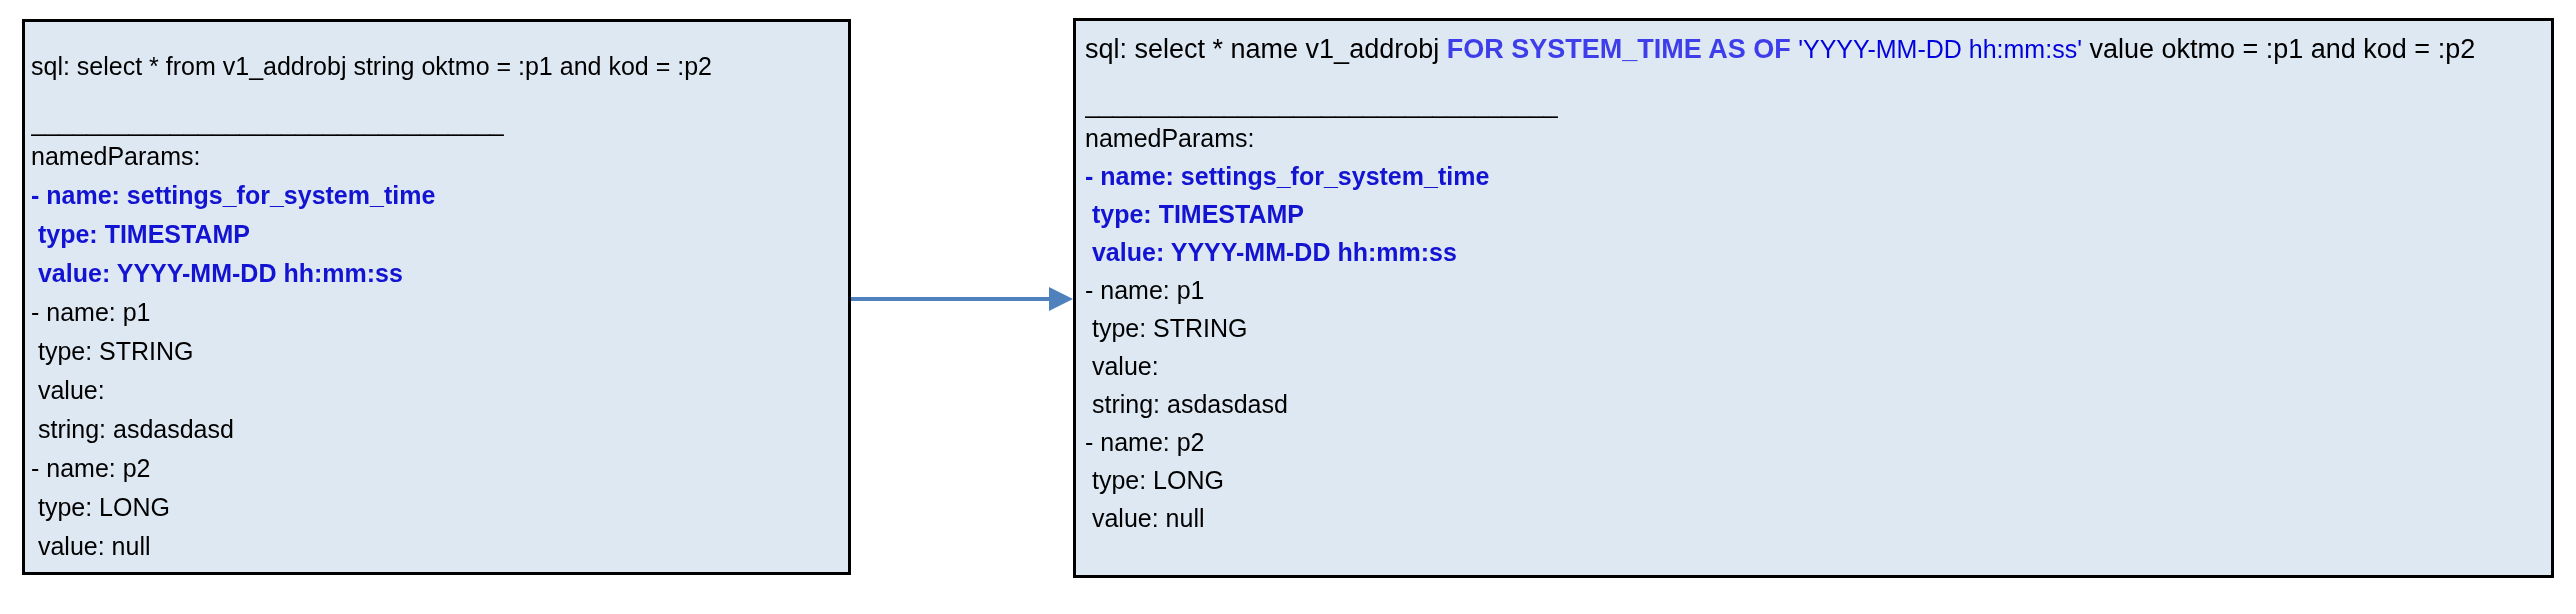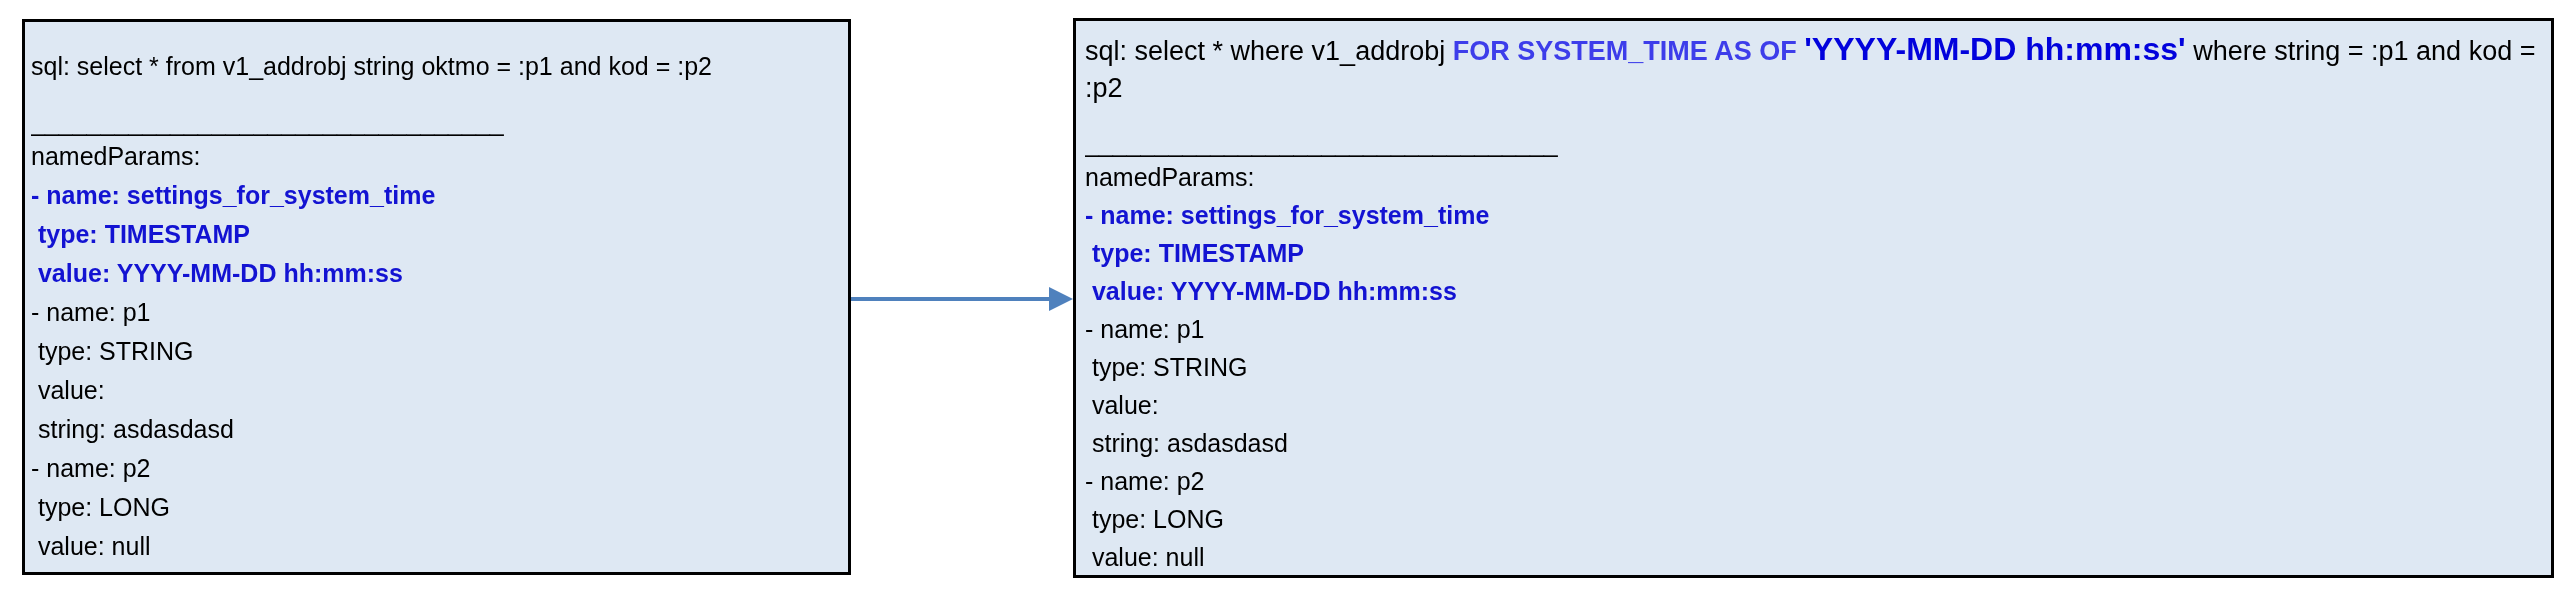--- a/index.html
+++ b/index.html
@@ -55,21 +55,21 @@
   }
   .pline {
     line-height: 39px;
     white-space: pre-wrap;
     color: #000000;
   }
   #right-box .pline { line-height: 38px; }
   [data-style="plain"]     { color: #000000; font-weight: normal; }
   [data-style="highlight"] { color: #1313d2; font-weight: bold; }
   [data-style="keyword"]   { color: #3d3dea; font-weight: bold; margin-top: 32px; }
-  [data-style="timestamp"] { color: #0202dc; font-weight: bold; font-size: 32px; }
+  [data-style="timestamp"] { color: #0202dc; font-weight: normal; font-size: 25px; }
   #arrow {
     position: absolute;
     left: 851px;
     top: 285px;
     width: 223px;
     height: 27.5px;
   }
   .arrow-line {
     position: absolute;
     left: 0;
@@ -110,21 +110,21 @@
     <div class="pline" data-style="plain"> type: LONG</div>
     <div class="pline" data-style="plain"> value: null</div>
   </div>
 
   <div id="arrow">
     <div class="arrow-line"></div>
     <div class="arrow-head"></div>
   </div>
 
   <div class="box" id="right-box">
-    <div class="sql-line"><span data-style="plain">sql: select * where v1_addrobj </span><span data-style="keyword">FOR SYSTEM_TIME AS OF </span><span data-style="timestamp">'YYYY-MM-DD hh:mm:ss'</span><span data-style="plain"> where string = :p1 and kod = :p2</span></div>
+    <div class="sql-line"><span data-style="plain">sql: select * name v1_addrobj </span><span data-style="keyword">FOR SYSTEM_TIME AS OF </span><span data-style="timestamp">'YYYY-MM-DD hh:mm:ss'</span><span data-style="plain"> value oktmo = :p1 and kod = :p2</span></div>
     <div class="spacer-right"></div>
     <div class="divider">__________________________________</div>
     <div class="pline">namedParams:</div>
     <div class="pline" data-style="highlight">- name: settings_for_system_time</div>
     <div class="pline" data-style="highlight"> type: TIMESTAMP</div>
     <div class="pline" data-style="highlight"> value: YYYY-MM-DD hh:mm:ss</div>
     <div class="pline" data-style="plain">- name: p1</div>
     <div class="pline" data-style="plain"> type: STRING</div>
     <div class="pline" data-style="plain"> value:</div>
     <div class="pline" data-style="plain"> string: asdasdasd</div>

